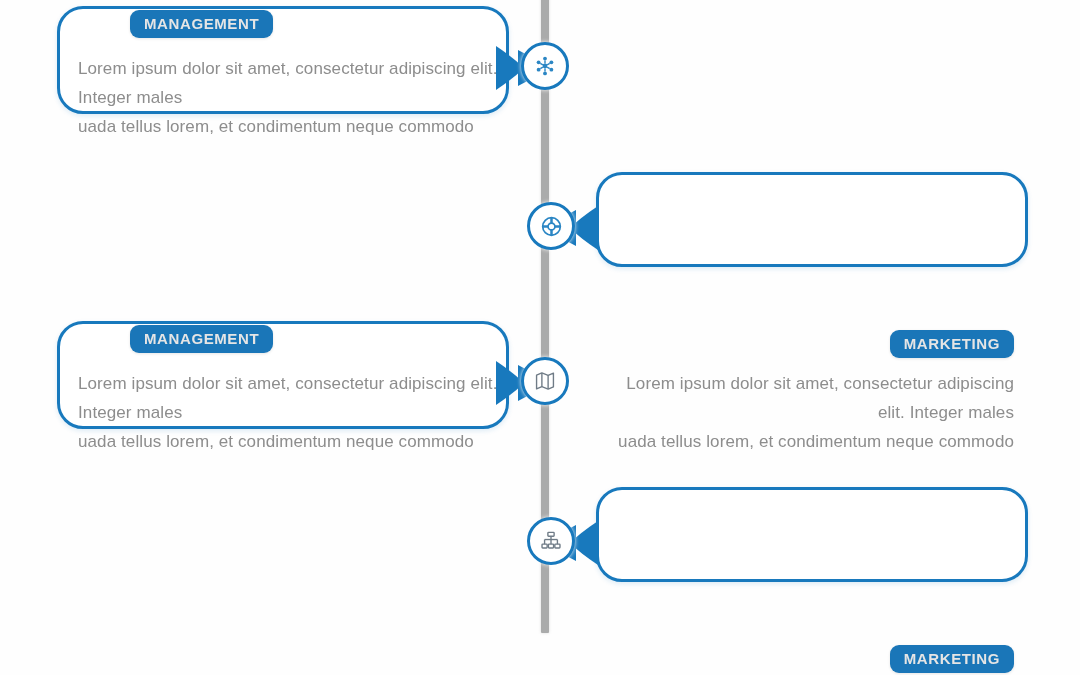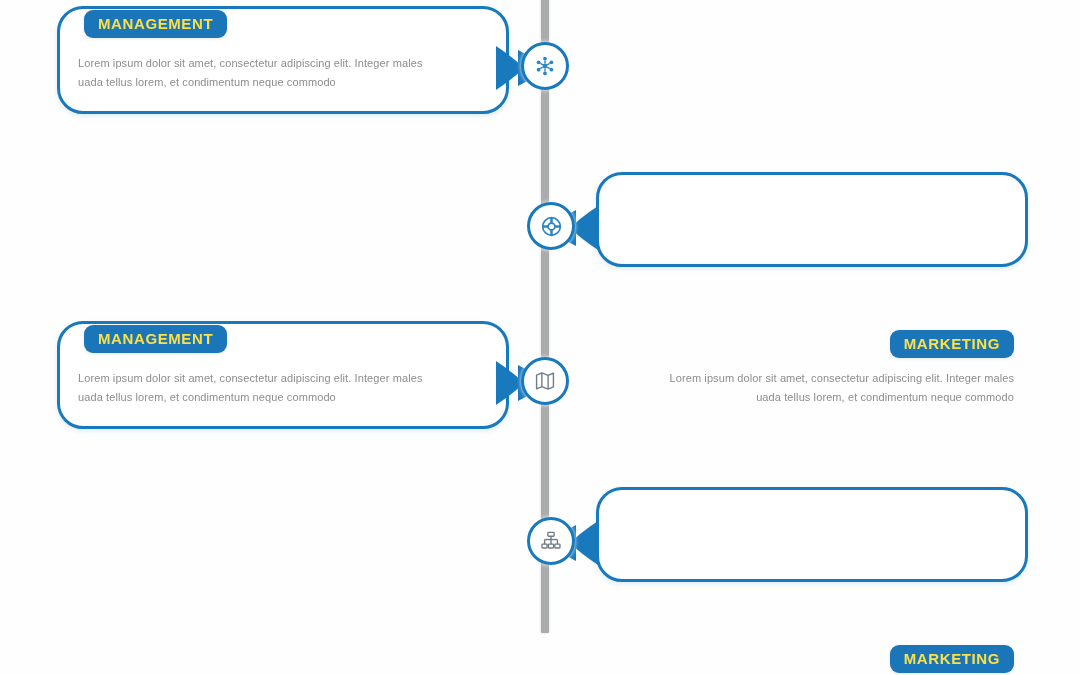--- a/index.html
+++ b/index.html
@@ -56,40 +56,41 @@
   .row-1 .card { top: 6px;  height: 108px; }
   .row-2 .card { top: 12px; height: 95px;  }
   .row-3 .card { top: 6px;  height: 108px; }
   .row-4 .card { top: 12px; height: 95px;  }
 
   
   .badge {
     position: absolute;
     z-index: 6;
     background: #1a76b8;
-    color: #fde047;
+    color: #e5e5e5;
     font-size: 15px;
     font-weight: bold;
     letter-spacing: 0.6px;
     padding: 6px 14px 7px 14px;
     border-radius: 9px;
     white-space: nowrap;
     line-height: 1;
     box-shadow: 0 1px 3px rgba(0,0,0,0.10);
+    margin-left: 46px;
   }
   .row-1 .badge { left: 84px;  top: 10px; }
   .row-2 .badge { left: auto; right: 66px; top: 170px; }
   .row-3 .badge { left: 84px;  top: 10px; }
   .row-4 .badge { left: auto; right: 66px; top: 170px; }
 
   
   .body-text {
     position: absolute;
     color: #8d8d8d;
-    font-size: 11px;
+    font-size: 17px;
     line-height: 1.72;
     letter-spacing: 0.1px;
     white-space: pre-line;
   }
   .body-text.left  { left: 78px;  top: 54px;  width: 420px; text-align: left; }
   .body-text.right { left: 610px; top: 209px; width: 404px; text-align: right; }
   .row-3 .body-text.left  { top: 54px; }
 
   
   .connector {

